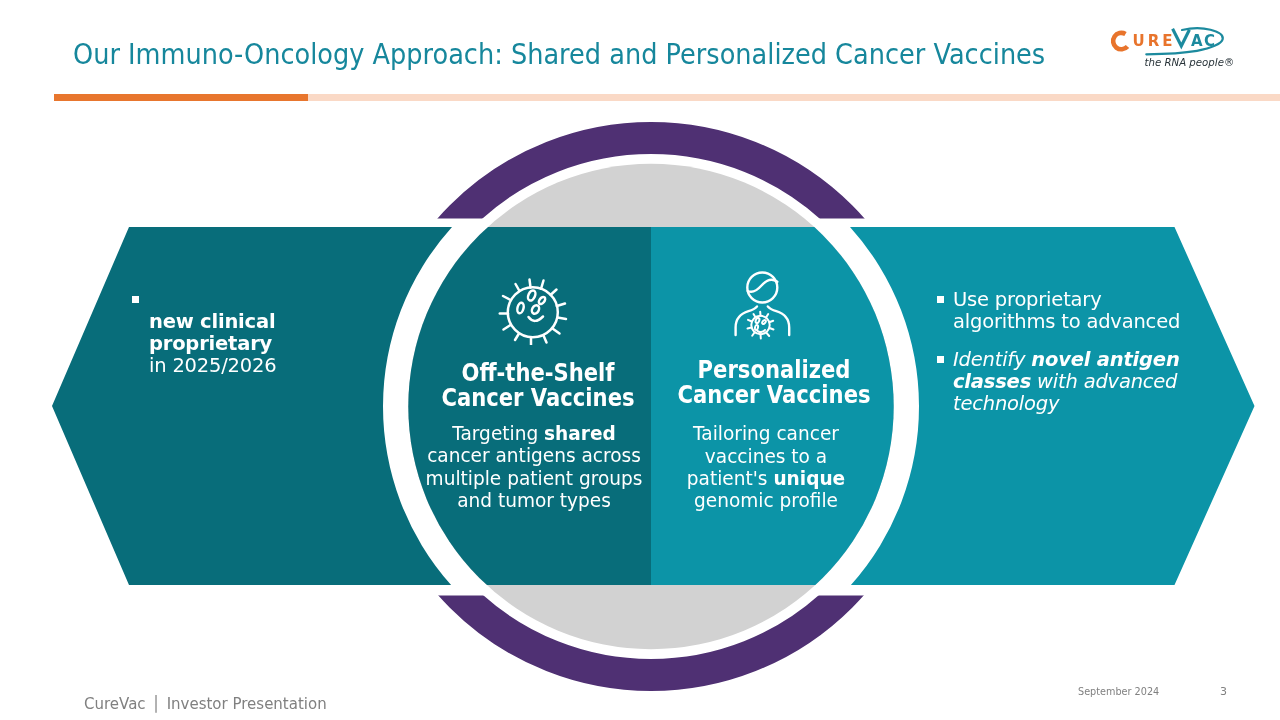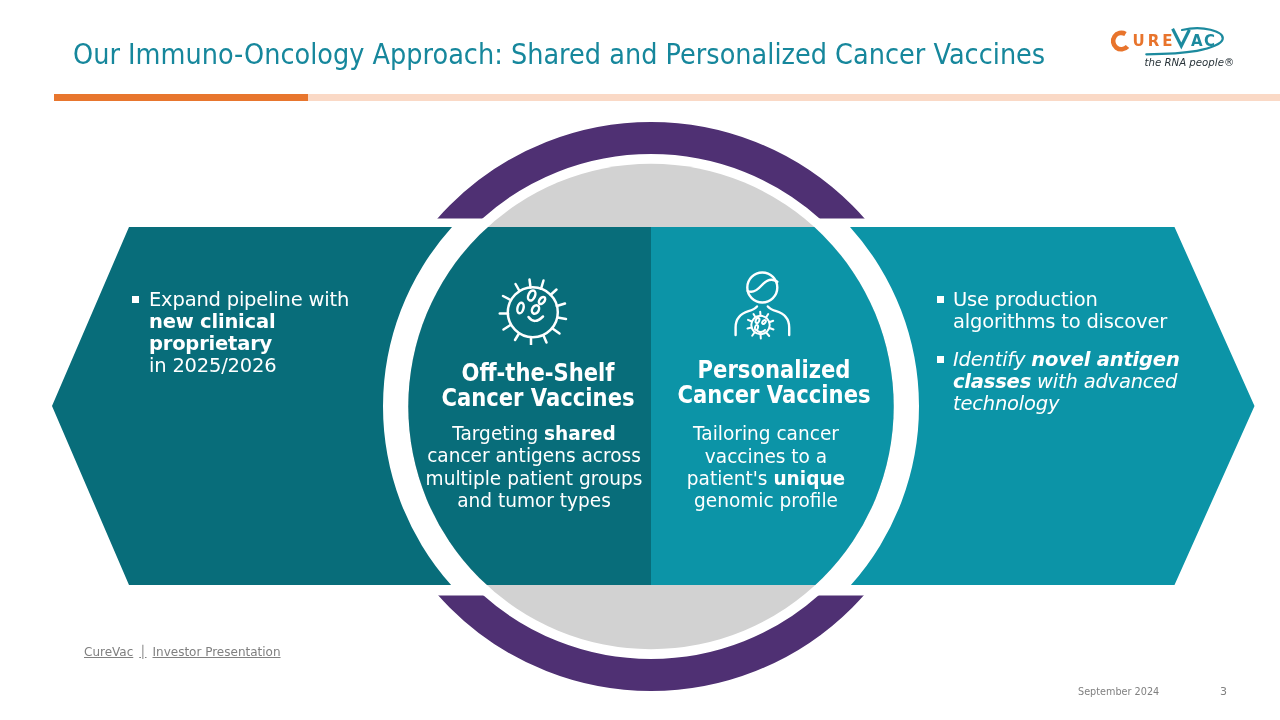--- a/index.html
+++ b/index.html
@@ -47,21 +47,21 @@
   .panel-title-left{left:398px;top:360.7px;}
   .panel-body-left{left:393.5px;top:422.9px;}
   .panel-title-right{left:634px;top:358.3px;}
   .panel-body-right{left:625.5px;top:423.1px;}
 
   .icon{position:absolute;}
   .icon-virus{left:498px;top:275px;width:72px;height:70px;}
   .icon-person{left:731px;top:266px;width:62px;height:80px;}
 
   
-  .footer-left{position:absolute;left:84px;top:645px;font-size:12px;color:var(--c-gray-text);text-decoration:underline;}
+  .footer-left{position:absolute;left:84px;top:695px;font-size:15px;color:var(--c-gray-text);}
   .footer-left .sep{margin:0 6px;}
   .footer-date{position:absolute;left:1078px;top:684.5px;font-size:11px;color:var(--c-gray-text);transform:scaleX(0.88);transform-origin:0 50%;}
   .footer-page{position:absolute;left:1220px;top:684.5px;font-size:11px;color:var(--c-gray-text);}
 </style>
 </head>
 <body>
 
 <div class="slide">
 
   <div class="title">Our Immuno-Oncology Approach: Shared and Personalized Cancer Vaccines</div>
@@ -94,25 +94,25 @@
 
     <circle cx="651" cy="406.5" r="242.7" fill="var(--c-gray)"></circle>
 
     <g clip-path="url(#circleClip)">
       <rect x="383" y="227" width="268" height="358" fill="var(--c-dark)"></rect>
       <rect x="651" y="227" width="268" height="358" fill="var(--c-light)"></rect>
     </g>
   </svg>
 
   <ul class="bullets bullets-left">
-    <li><span class="sq"></span><span>Expand pipeline with</span><br><span class="b">new clinical</span><br><span class="b">proprietary</span><br><span>in 2025/2026</span></li>
+    <li><span class="sq"></span><br><span class="b">new clinical</span><br><span class="b">proprietary</span><br><span>in 2025/2026</span></li>
   </ul>
 
   <ul class="bullets bullets-right">
-    <li><span class="sq"></span><span>Use production</span><br><span>algorithms to discover</span><br></li>
+    <li><span class="sq"></span><span>Use proprietary</span><br><span>algorithms to advanced</span><br></li>
     <li><span class="sq"></span><span>Identify </span><span class="b">novel antigen</span><br><span class="b">classes</span><span> with advanced</span><br><span>technology</span></li>
   </ul>
 
   <svg class="icon icon-virus" viewBox="498 275 72 70">
     <g fill="none" stroke="#fff" stroke-width="2.5" stroke-linecap="round">
       <circle cx="532.8" cy="312.3" r="25"></circle>
       <line x1="530.5" y1="287.5" x2="529.5" y2="279.5"></line>
       <line x1="541" y1="288.8" x2="543.5" y2="280.5"></line>
       <line x1="550.5" y1="295" x2="556.5" y2="289.5"></line>
       <line x1="556.8" y1="306" x2="565" y2="303.5"></line>

